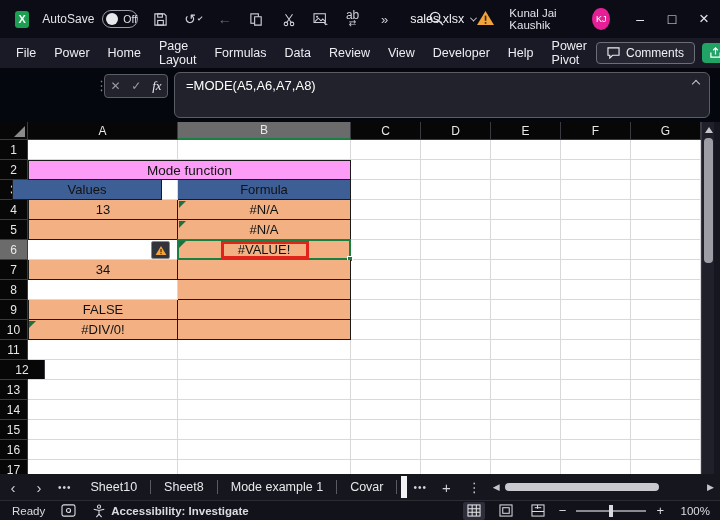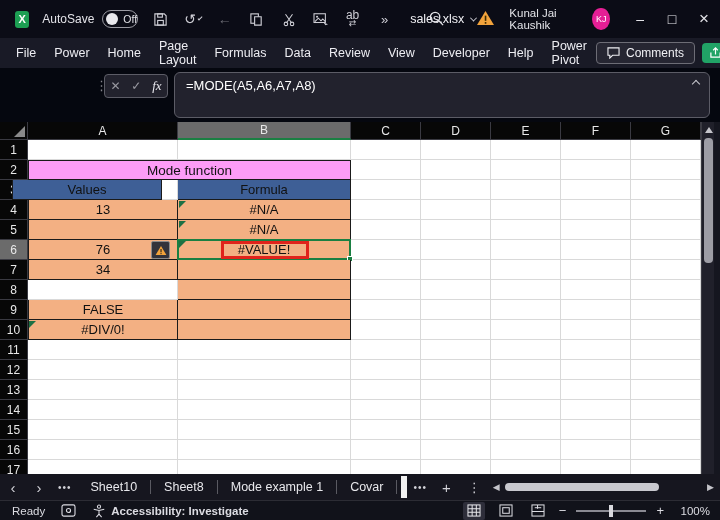--- a/index.html
+++ b/index.html
@@ -305,21 +305,21 @@
     <div class="cell" style="left: 561px; top: 198px; width: 70px; height: 20px; border-right: 1px solid rgb(217, 217, 217); border-bottom: 1px solid rgb(217, 217, 217);"></div>
     <div class="cell" style="left: 631px; top: 198px; width: 70px; height: 20px; border-right: 1px solid rgb(217, 217, 217); border-bottom: 1px solid rgb(217, 217, 217);"></div>
     <div class="hdr" style="left: 0px; top: 218px; width: 28px; height: 20px;">11</div>
     <div class="cell" style="left: 28px; top: 218px; width: 150px; height: 20px; border-right: 1px solid rgb(217, 217, 217); border-bottom: 1px solid rgb(217, 217, 217);"></div>
     <div class="cell" style="left: 178px; top: 218px; width: 173px; height: 20px; border-right: 1px solid rgb(217, 217, 217); border-bottom: 1px solid rgb(217, 217, 217);"></div>
     <div class="cell" style="left: 351px; top: 218px; width: 70px; height: 20px; border-right: 1px solid rgb(217, 217, 217); border-bottom: 1px solid rgb(217, 217, 217);"></div>
     <div class="cell" style="left: 421px; top: 218px; width: 70px; height: 20px; border-right: 1px solid rgb(217, 217, 217); border-bottom: 1px solid rgb(217, 217, 217);"></div>
     <div class="cell" style="left: 491px; top: 218px; width: 70px; height: 20px; border-right: 1px solid rgb(217, 217, 217); border-bottom: 1px solid rgb(217, 217, 217);"></div>
     <div class="cell" style="left: 561px; top: 218px; width: 70px; height: 20px; border-right: 1px solid rgb(217, 217, 217); border-bottom: 1px solid rgb(217, 217, 217);"></div>
     <div class="cell" style="left: 631px; top: 218px; width: 70px; height: 20px; border-right: 1px solid rgb(217, 217, 217); border-bottom: 1px solid rgb(217, 217, 217);"></div>
-    <div class="hdr" style="left: 0px; top: 238px; width: 28px; height: 20px;">12</div>
+    <div class="hdr" style="left: 0px; top: 238px; width: 45px; height: 20px;">12</div>
     <div class="cell" style="left: 28px; top: 238px; width: 150px; height: 20px; border-right: 1px solid rgb(217, 217, 217); border-bottom: 1px solid rgb(217, 217, 217);"></div>
     <div class="cell" style="left: 178px; top: 238px; width: 173px; height: 20px; border-right: 1px solid rgb(217, 217, 217); border-bottom: 1px solid rgb(217, 217, 217);"></div>
     <div class="cell" style="left: 351px; top: 238px; width: 70px; height: 20px; border-right: 1px solid rgb(217, 217, 217); border-bottom: 1px solid rgb(217, 217, 217);"></div>
     <div class="cell" style="left: 421px; top: 238px; width: 70px; height: 20px; border-right: 1px solid rgb(217, 217, 217); border-bottom: 1px solid rgb(217, 217, 217);"></div>
     <div class="cell" style="left: 491px; top: 238px; width: 70px; height: 20px; border-right: 1px solid rgb(217, 217, 217); border-bottom: 1px solid rgb(217, 217, 217);"></div>
     <div class="cell" style="left: 561px; top: 238px; width: 70px; height: 20px; border-right: 1px solid rgb(217, 217, 217); border-bottom: 1px solid rgb(217, 217, 217);"></div>
     <div class="cell" style="left: 631px; top: 238px; width: 70px; height: 20px; border-right: 1px solid rgb(217, 217, 217); border-bottom: 1px solid rgb(217, 217, 217);"></div>
     <div class="hdr" style="left: 0px; top: 258px; width: 28px; height: 20px;">13</div>
     <div class="cell" style="left: 28px; top: 258px; width: 150px; height: 20px; border-right: 1px solid rgb(217, 217, 217); border-bottom: 1px solid rgb(217, 217, 217);"></div>
     <div class="cell" style="left: 178px; top: 258px; width: 173px; height: 20px; border-right: 1px solid rgb(217, 217, 217); border-bottom: 1px solid rgb(217, 217, 217);"></div>
@@ -362,21 +362,20 @@
     <div class="cell" style="left: 631px; top: 338px; width: 70px; height: 20px; border-right: 1px solid rgb(217, 217, 217); border-bottom: 1px solid rgb(217, 217, 217);"></div>
     <div class="cell" style="left: 28px; top: 38px; width: 323px; height: 20px; background: rgb(253, 156, 247); border: 1px solid rgb(26, 26, 26); font-size: 13.5px;">Mode function</div>
     <div class="cell" style="left: 12px; top: 58px; width: 150px; height: 20px; background: rgb(62, 95, 150); border-left: 1px solid rgb(26, 26, 26); border-right: 1px solid rgb(26, 26, 26); border-bottom: 1px solid rgb(26, 26, 26);">Values</div>
     <div class="cell" style="left: 178px; top: 58px; width: 173px; height: 20px; background: rgb(62, 95, 150); border-right: 1px solid rgb(26, 26, 26); border-bottom: 1px solid rgb(26, 26, 26);">Formula</div>
     <div class="cell" style="left: 28px; top: 78px; width: 150px; height: 20px; background: rgb(243, 176, 131); border-left: 1px solid rgb(26, 26, 26); border-right: 1px solid rgb(26, 26, 26); border-bottom: 1px solid rgb(26, 26, 26);">13</div>
     <div class="cell" style="left: 178px; top: 78px; width: 173px; height: 20px; background: rgb(243, 176, 131); border-right: 1px solid rgb(26, 26, 26); border-bottom: 1px solid rgb(26, 26, 26);">#N/A</div>
     <div class="" style="position: absolute; left: 179px; top: 79px; width: 0px; height: 0px; border-top: 7px solid rgb(29, 112, 68); border-right: 7px solid transparent;"></div>
     <div class="cell" style="left: 28px; top: 98px; width: 150px; height: 20px; background: rgb(243, 176, 131); border-left: 1px solid rgb(26, 26, 26); border-right: 1px solid rgb(26, 26, 26); border-bottom: 1px solid rgb(26, 26, 26);"></div>
     <div class="cell" style="left: 178px; top: 98px; width: 173px; height: 20px; background: rgb(243, 176, 131); border-right: 1px solid rgb(26, 26, 26); border-bottom: 1px solid rgb(26, 26, 26);">#N/A</div>
     <div class="" style="position: absolute; left: 179px; top: 99px; width: 0px; height: 0px; border-top: 7px solid rgb(29, 112, 68); border-right: 7px solid transparent;"></div>
-    <div class="cell" style="left: 28px; top: 118px; width: 150px; height: 20px; background: rgb(243, 176, 131); border-left: 1px solid rgb(26, 26, 26); border-right: 1px solid rgb(26, 26, 26); border-bottom: 1px solid rgb(26, 26, 26);">76</div>
     <div class="cell" style="left: 178px; top: 118px; width: 173px; height: 20px; background: rgb(243, 176, 131); border-right: 1px solid rgb(26, 26, 26); border-bottom: 1px solid rgb(26, 26, 26);">#VALUE!</div>
     <div class="" style="position: absolute; left: 179px; top: 119px; width: 0px; height: 0px; border-top: 7px solid rgb(29, 112, 68); border-right: 7px solid transparent;"></div>
     <div class="" style="position: absolute; left: 151px; top: 119px; width: 19px; height: 18px; background: rgb(51, 51, 59); border: 1px solid rgb(138, 138, 138); border-radius: 2px; display: flex; align-items: center; justify-content: center;">
       <svg width="12" height="11" viewBox="0 0 20 17">
         <path d="M10 1 L19 16 H1 Z" fill="#f2a33c"></path>
         <rect x="9.2" y="6" width="1.7" height="5.5" fill="#1a1a1a"></rect>
         <rect x="9.2" y="12.8" width="1.7" height="1.8" fill="#1a1a1a"></rect>
       </svg>
     </div>
     <div class="" style="position: absolute; left: 177px; top: 117px; width: 174px; height: 21px; border: 2px solid rgb(26, 127, 66); pointer-events: none;"></div>

